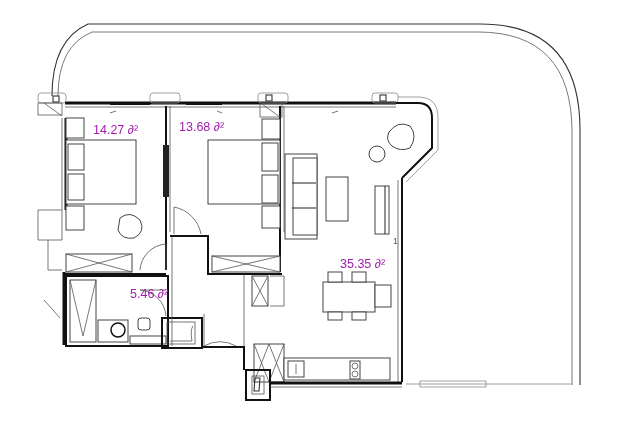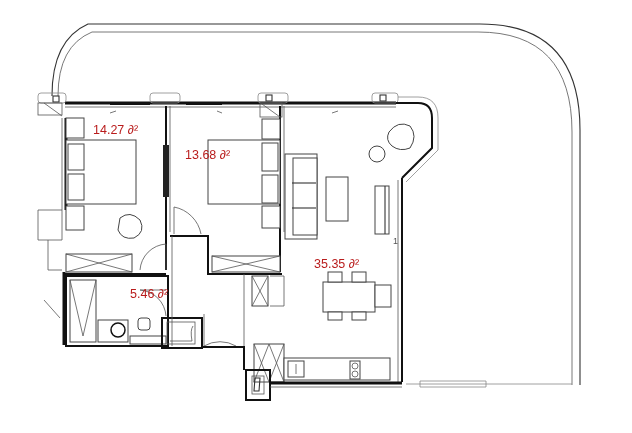--- a/index.html
+++ b/index.html
@@ -1,18 +1,18 @@
 <!DOCTYPE html>
 <html><head>
   <meta charset="utf-8">
   <style>
     html, body { margin: 0; padding: 0; background: #ffffff; }
     body { width: 632px; height: 433px; overflow: hidden; position: relative; font-family: "Liberation Sans", sans-serif; }
     #plan { position: absolute; left: 0; top: 0; width: 632px; height: 433px; }
-    .room-label { position: absolute; font-family: "Liberation Sans", sans-serif; font-size: 12.5px; color: #b91c1c; white-space: nowrap; line-height: 1; }
+    .room-label { position: absolute; font-family: "Liberation Sans", sans-serif; font-size: 12.5px; color: #a21caf; white-space: nowrap; line-height: 1; }
     .thin { stroke: #555; stroke-width: 0.8; fill: none; }
     .med { stroke: #333; stroke-width: 1.1; fill: none; }
     .wall { stroke: #111; stroke-width: 3; fill: none; }
     .wall2 { stroke: #111; stroke-width: 2; fill: none; }
     .gray { stroke: #888; stroke-width: 0.8; fill: none; }
     .furn { stroke: #444; stroke-width: 1; fill: #fff; }
   </style>
 </head>
 <body>
 
@@ -179,16 +179,16 @@
     <line class="thin" x1="270" y1="387" x2="402" y2="387"></line>
   </g>
 
   <g>
     <line class="thin" x1="172" y1="236" x2="172" y2="346"></line>
     <line class="thin" x1="244" y1="274" x2="244" y2="346"></line>
   </g>
 </svg>
 
 <div class="room-label" style="left:93px; top:124px;">14.27 ∂²</div>
-<div class="room-label" style="left:185px; top:121px;margin-top:28px;">13.68 ∂²</div>
-<div class="room-label" style="left:314px; top:258px;">35.35 ∂²</div>
+<div class="room-label" style="left:179px; top:121px;">13.68 ∂²</div>
+<div class="room-label" style="left:340px; top:258px;">35.35 ∂²</div>
 <div class="room-label" style="left:102px; top:288px;margin-left:28px;">5.46 ∂²</div>
 <div class="room-label" style="left:393px; top:237px; font-size:9px; color:#555;">1</div>
 
 </body></html>

